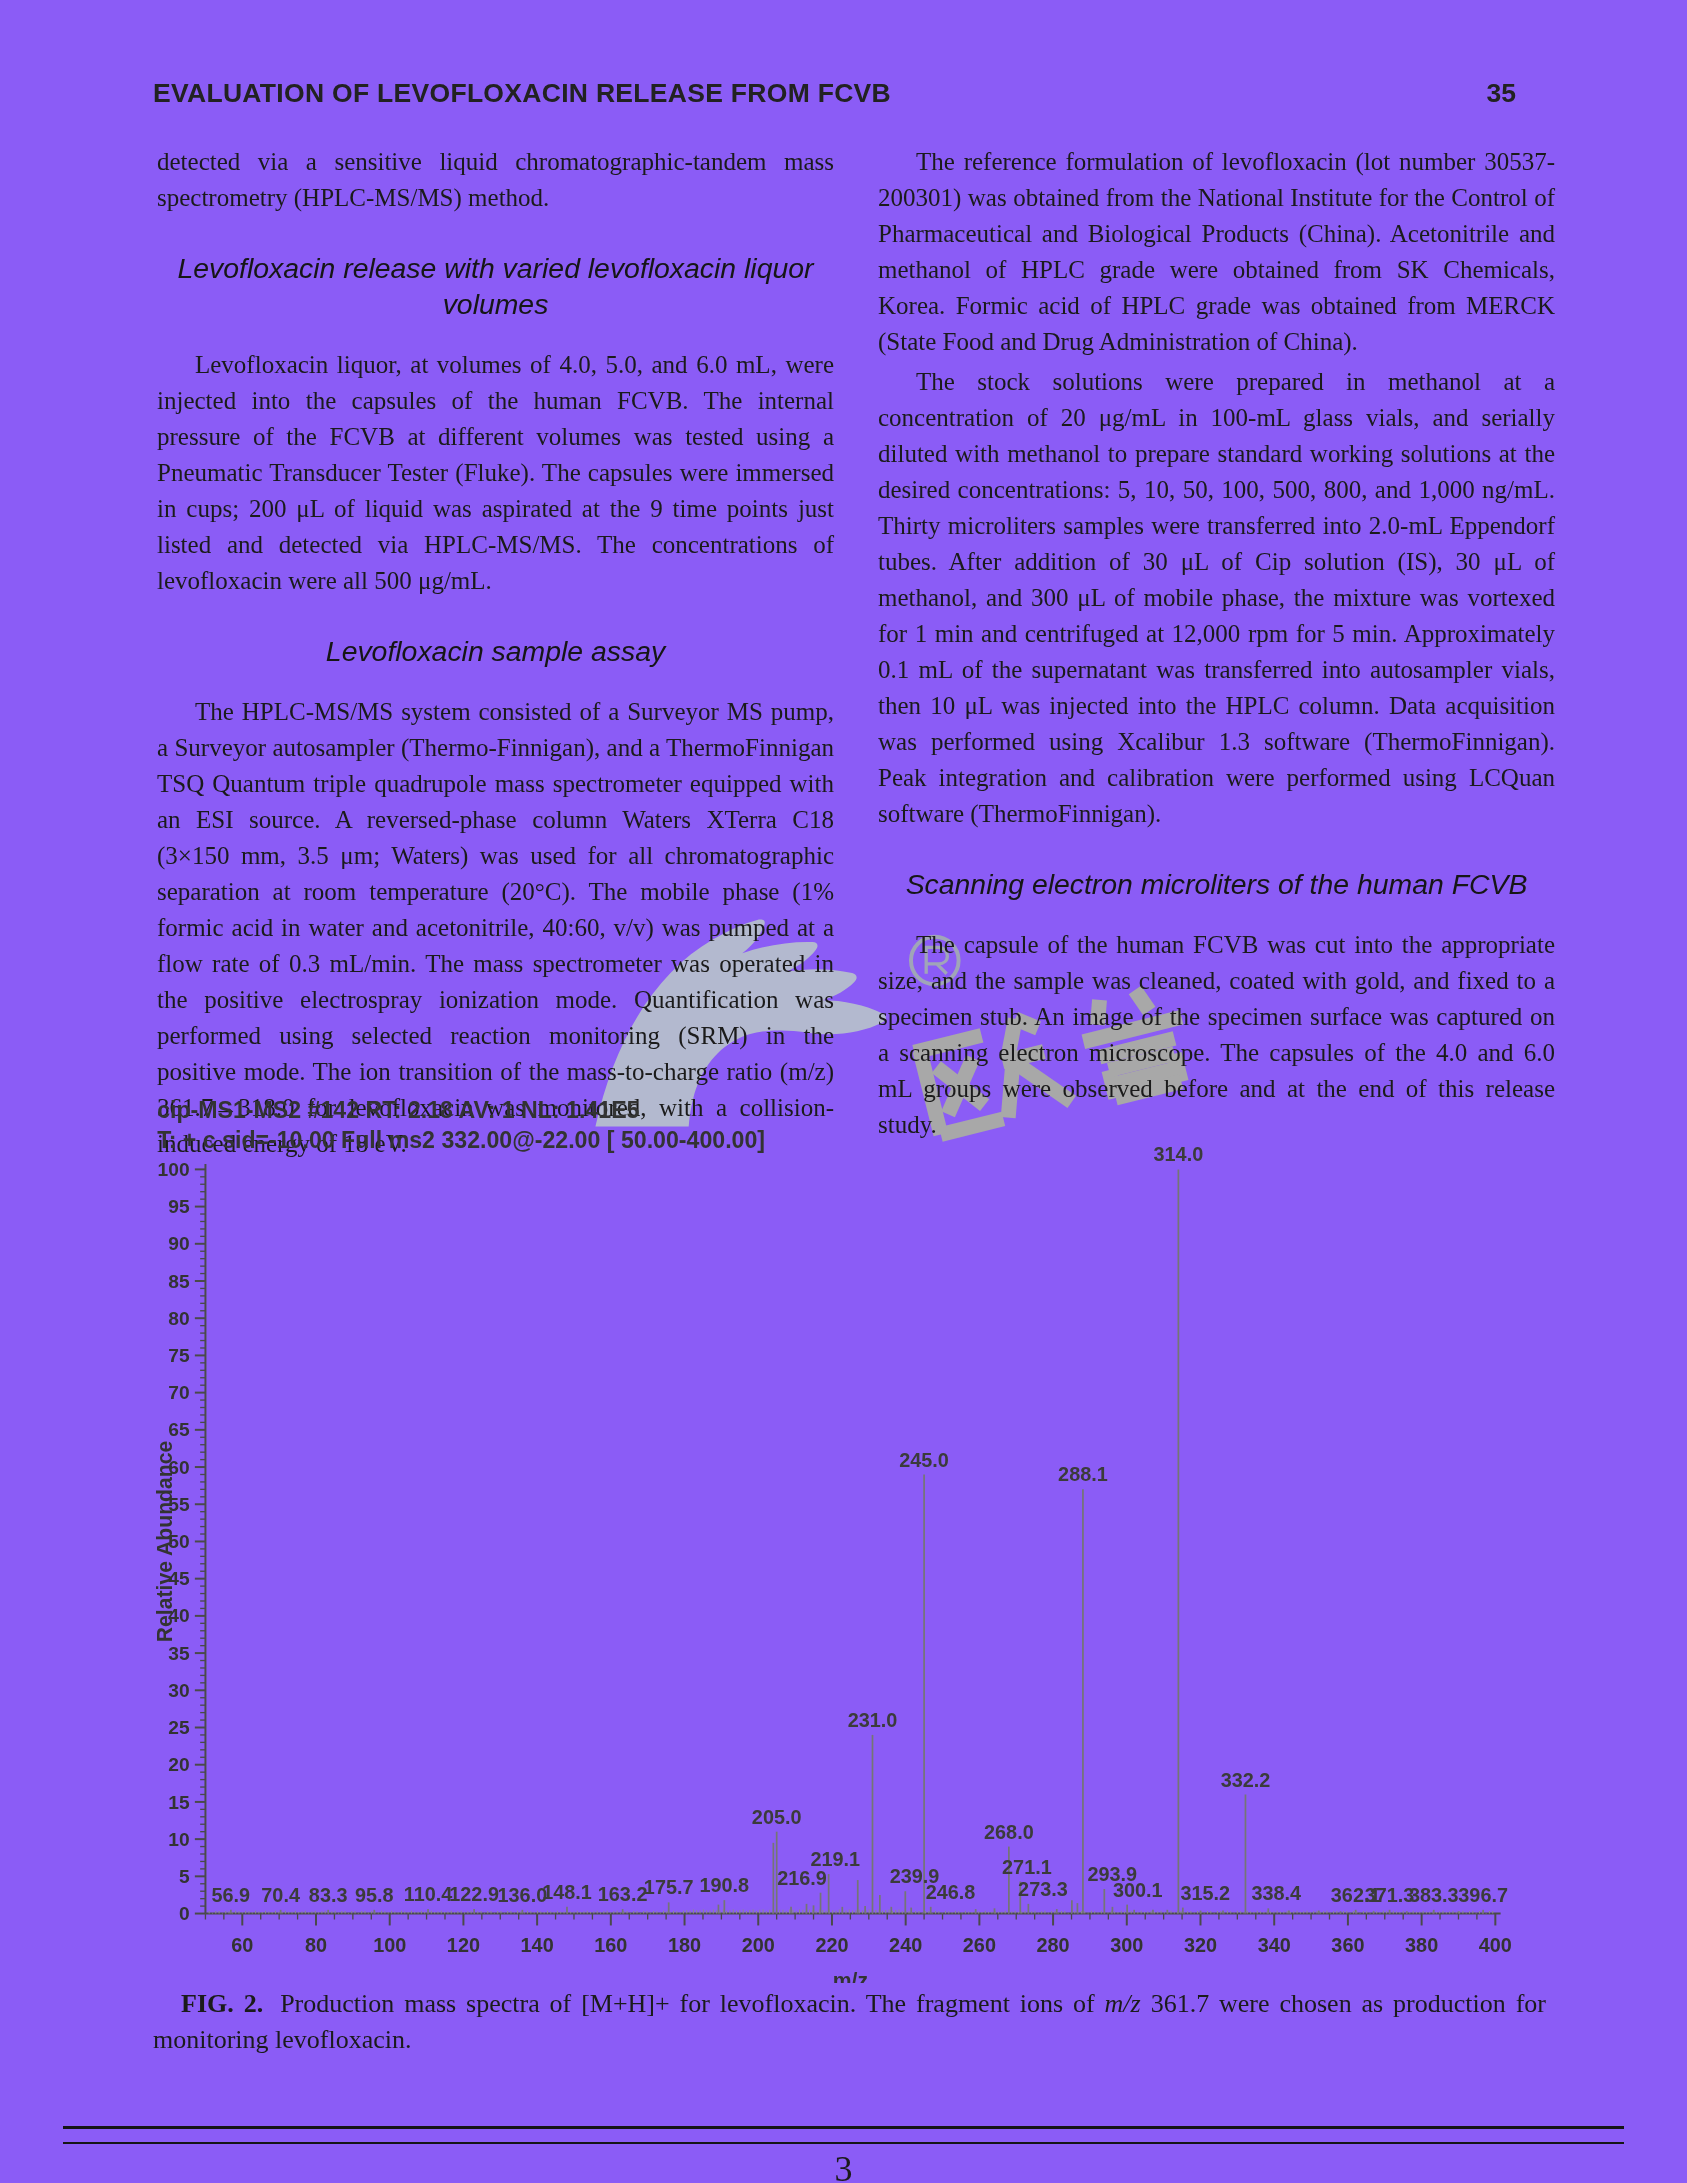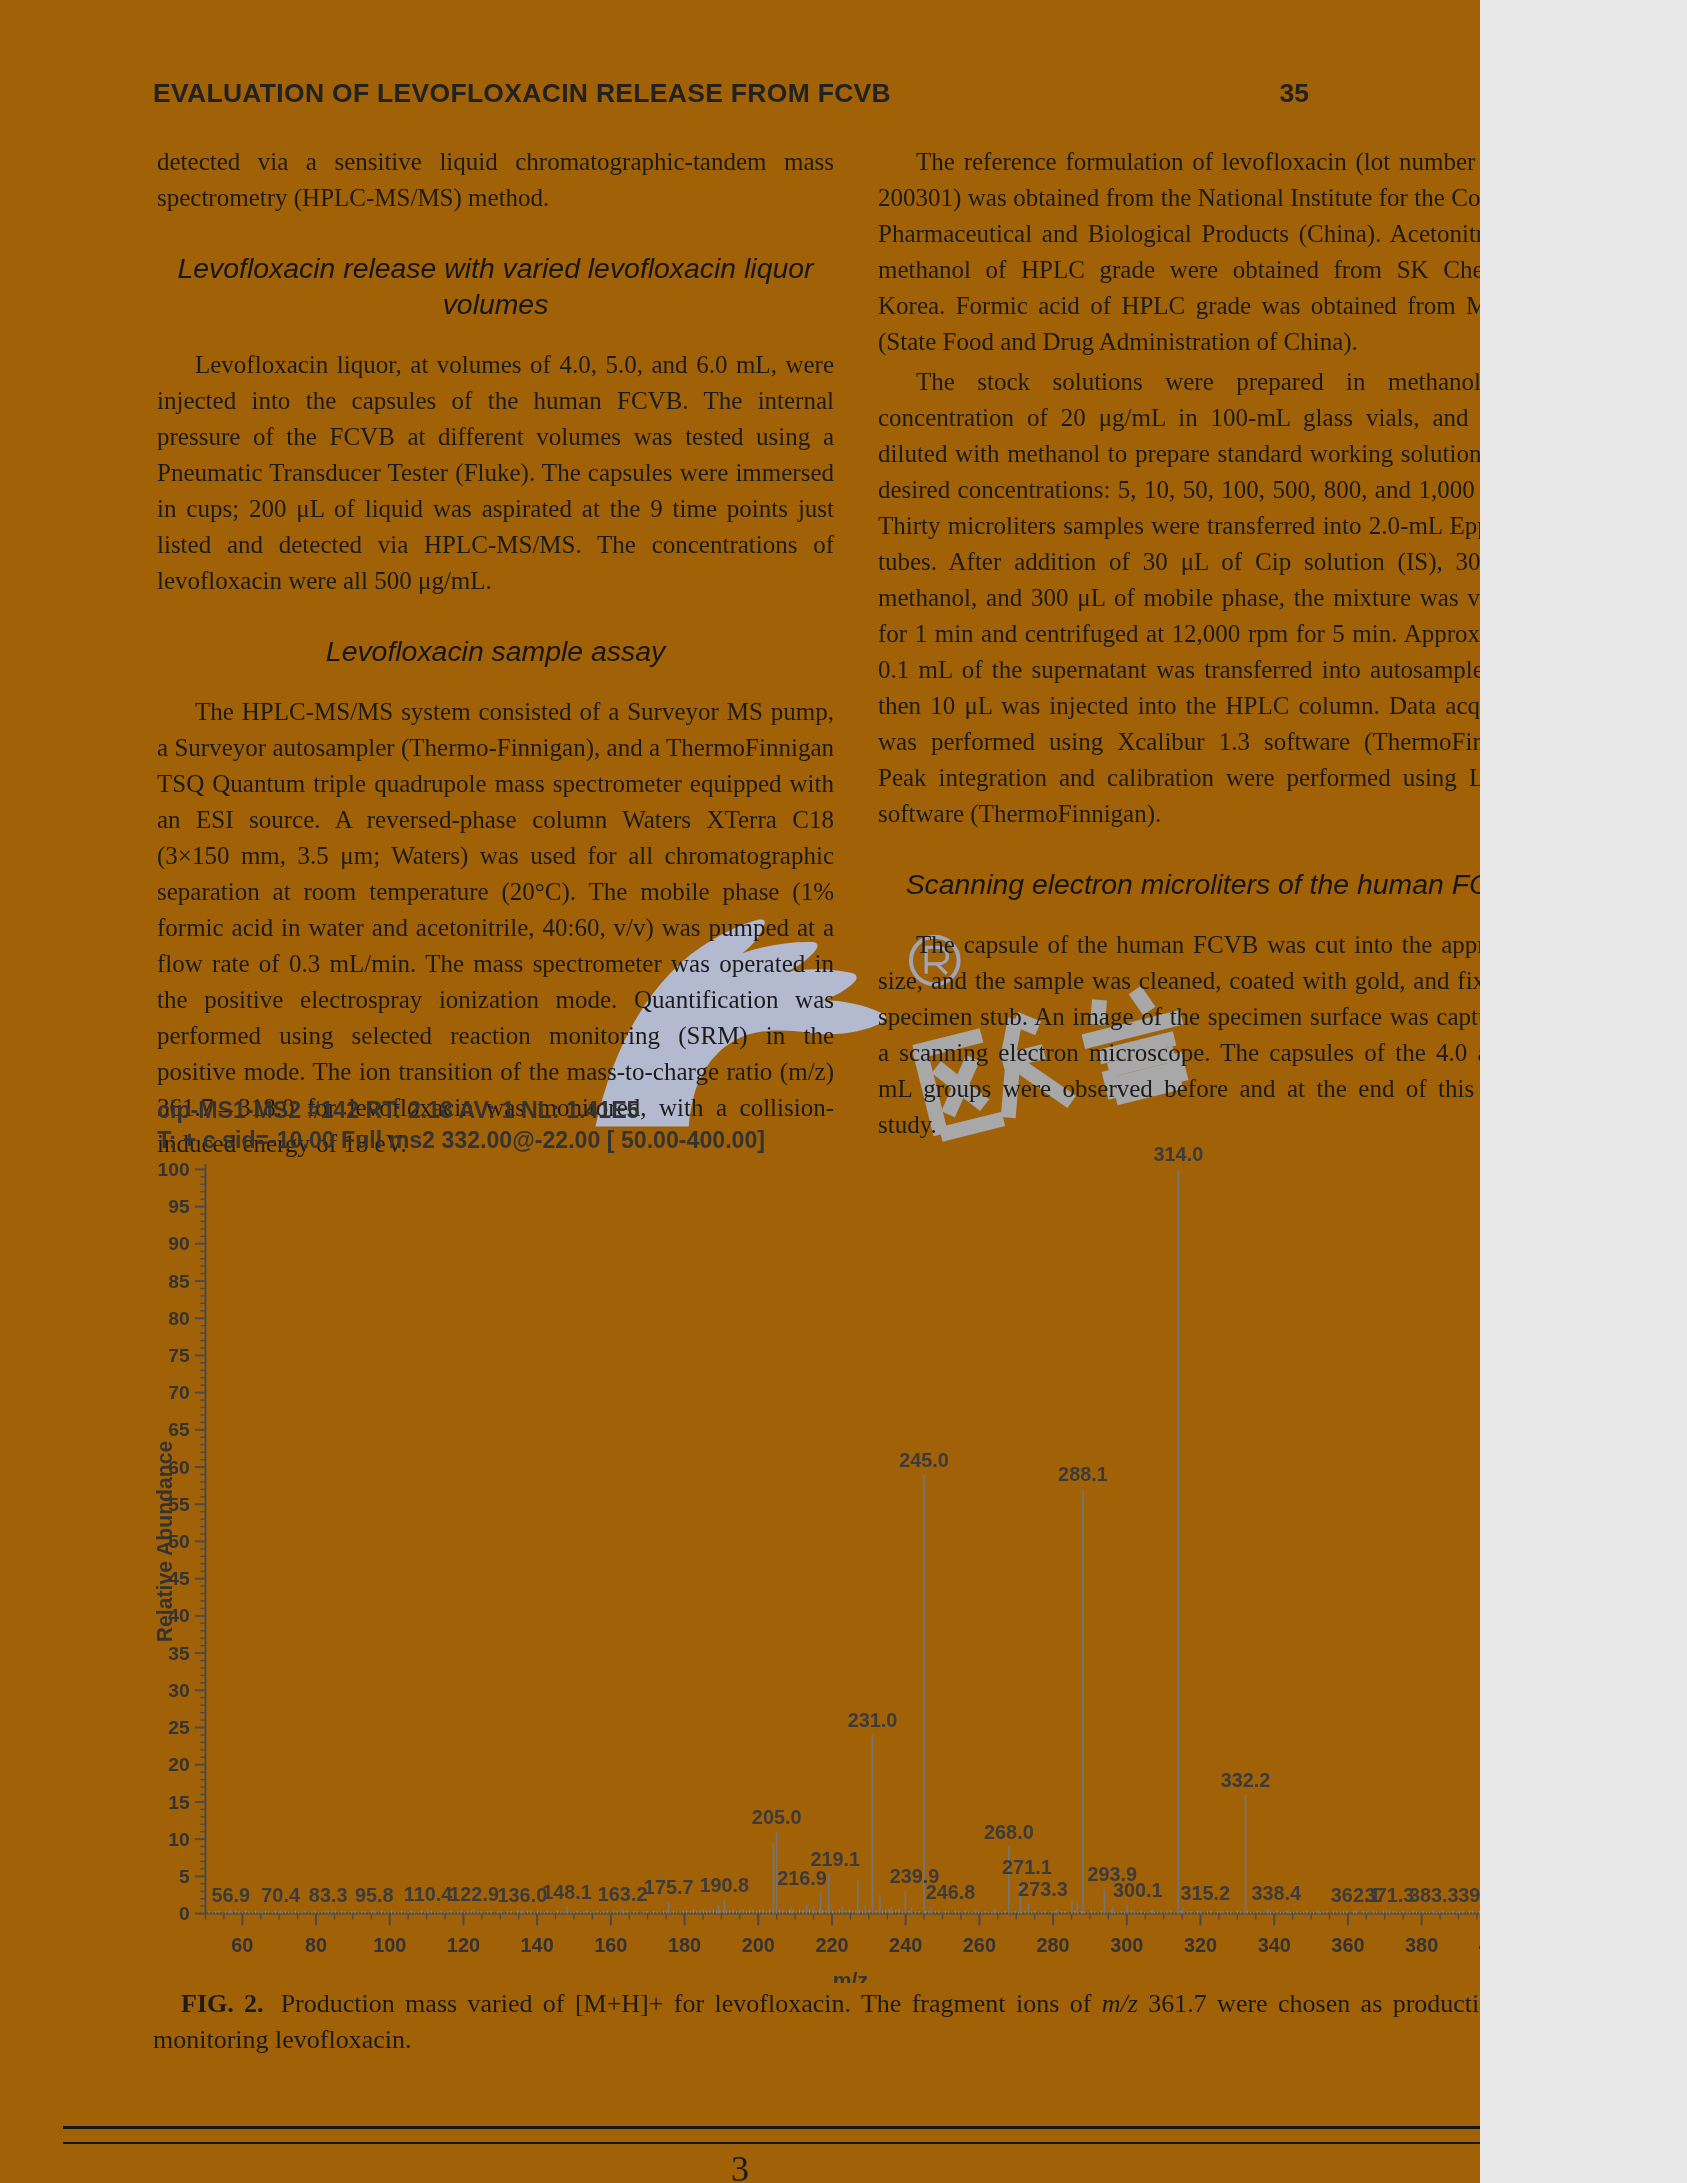--- a/index.html
+++ b/index.html
@@ -1,17 +1,17 @@
 <!DOCTYPE html>
 <html style="font-size:10.6px"><head>
 <meta charset="utf-8">
 <style>
   html,body{margin:0;padding:0;background:#e8e8e8;}
   .page{
-    position:relative;width:1480px;height:2183px;background:#a16207;
+    position:relative;width:1687px;height:2183px;background:#8b5cf6;
     font-family:"Liberation Serif", serif;color:#1b1b1b;overflow:hidden;text-decoration:underline;
   }
   .running-head{
     position:absolute;top:78px;left:153px;
     font-family:"Liberation Sans",sans-serif;font-weight:bold;font-size:26.5px;
     letter-spacing:0.3px;color:#222;z-index:2;
   }
   .page-num-top{
     position:absolute;top:78px;right:171px;
     font-family:"Liberation Sans",sans-serif;font-weight:bold;font-size:26.5px;color:#222;z-index:2;
@@ -822,21 +822,21 @@
         <text x="1657.2571428571428" y="1053" text-anchor="middle" font-family="Liberation Sans, sans-serif" font-size="30" font-weight="600" fill="#3b3b3b">332.2</text>
         <text x="1703.7999999999997" y="1225.125" text-anchor="middle" font-family="Liberation Sans, sans-serif" font-size="30" font-weight="600" fill="#3b3b3b">338.4</text>
         <text x="1823.8428571428572" y="1227.375" text-anchor="middle" font-family="Liberation Sans, sans-serif" font-size="30" font-weight="600" fill="#3b3b3b">362.1</text>
         <text x="1875.1" y="1227.375" text-anchor="middle" font-family="Liberation Sans, sans-serif" font-size="30" font-weight="600" fill="#3b3b3b">371.3</text>
         <text x="1941.9571428571428" y="1227.375" text-anchor="middle" font-family="Liberation Sans, sans-serif" font-size="30" font-weight="600" fill="#3b3b3b">383.3</text>
         <text x="2016.6142857142856" y="1227.375" text-anchor="middle" font-family="Liberation Sans, sans-serif" font-size="30" font-weight="600" fill="#3b3b3b">396.7</text>
       </g>
     </svg>
 
   <div class="caption">
-    <span class="fig-label">FIG. 2.</span><span>Production mass varied of [M+H]+ for levofloxacin. The fragment ions of </span><span class="mz-italic">m/z</span><span> 361.7 were chosen as production for monitoring levofloxacin.</span>
+    <span class="fig-label">FIG. 2.</span><span>Production mass spectra of [M+H]+ for levofloxacin. The fragment ions of </span><span class="mz-italic">m/z</span><span> 361.7 were chosen as production for monitoring levofloxacin.</span>
   </div>
 
   <div class="rule-a"></div>
   <div class="rule-b"></div>
   <div class="page-num-bottom">3</div>
 
 </div>
 
 
 </body></html>

